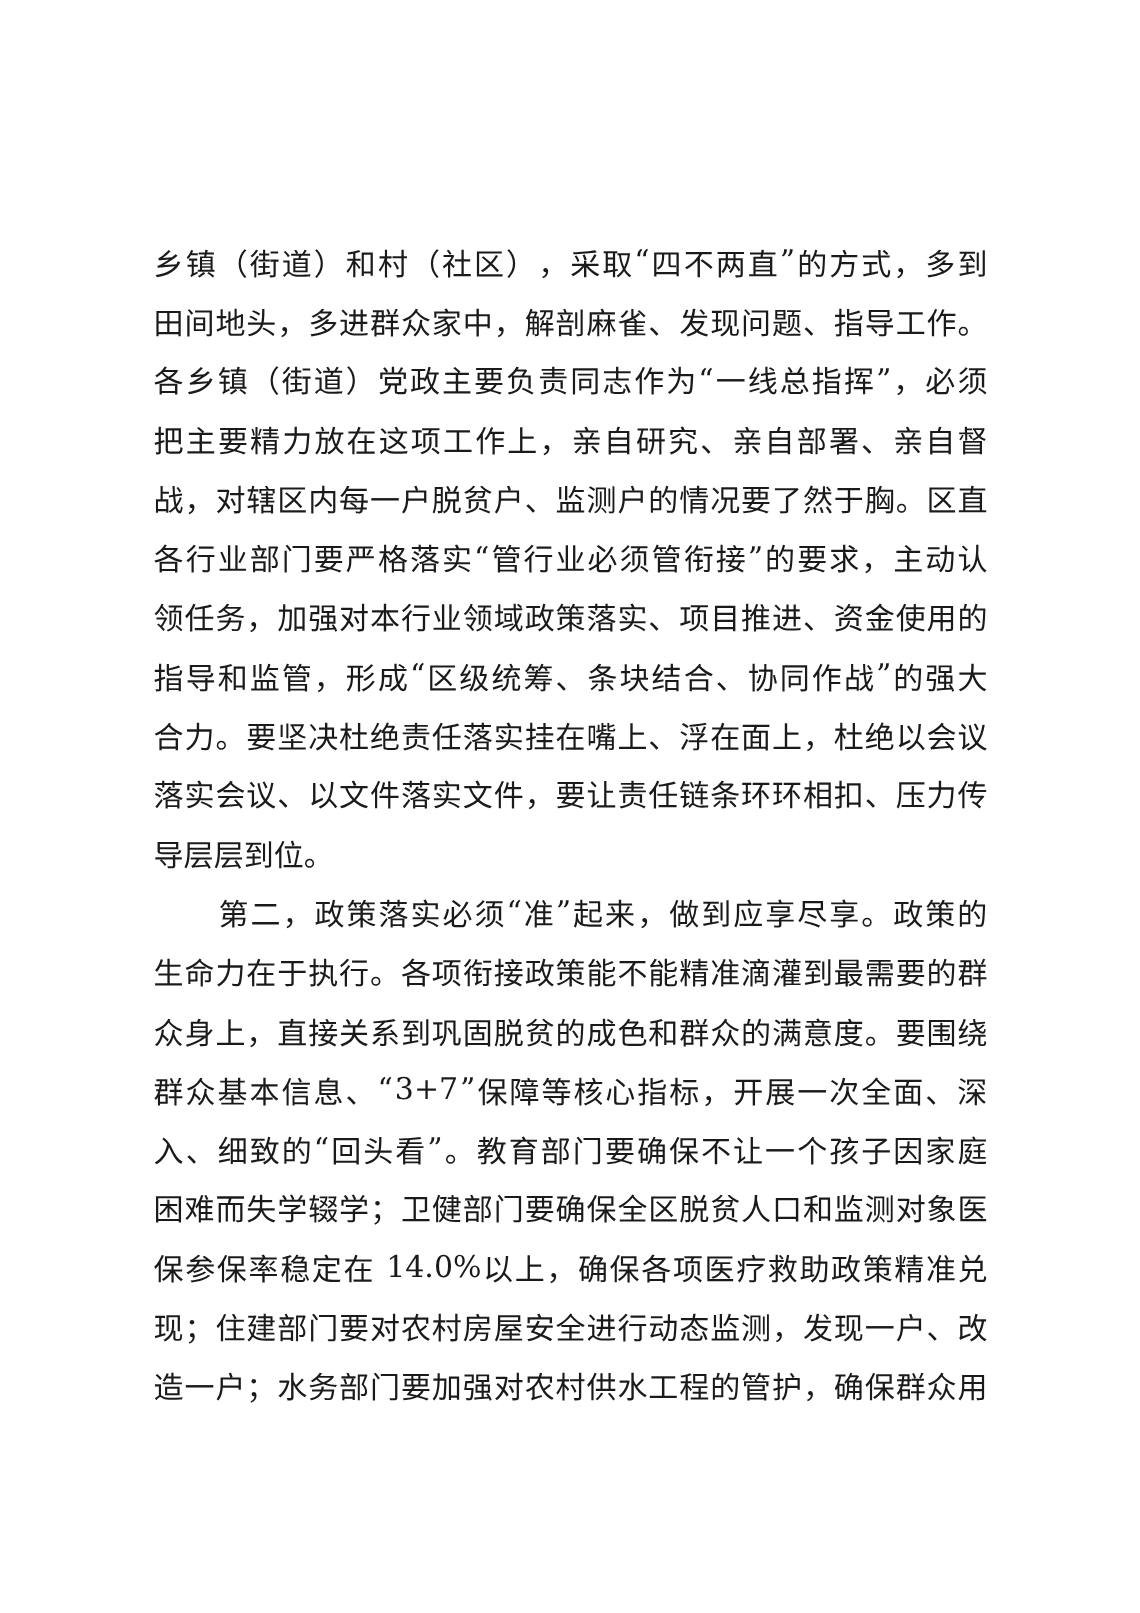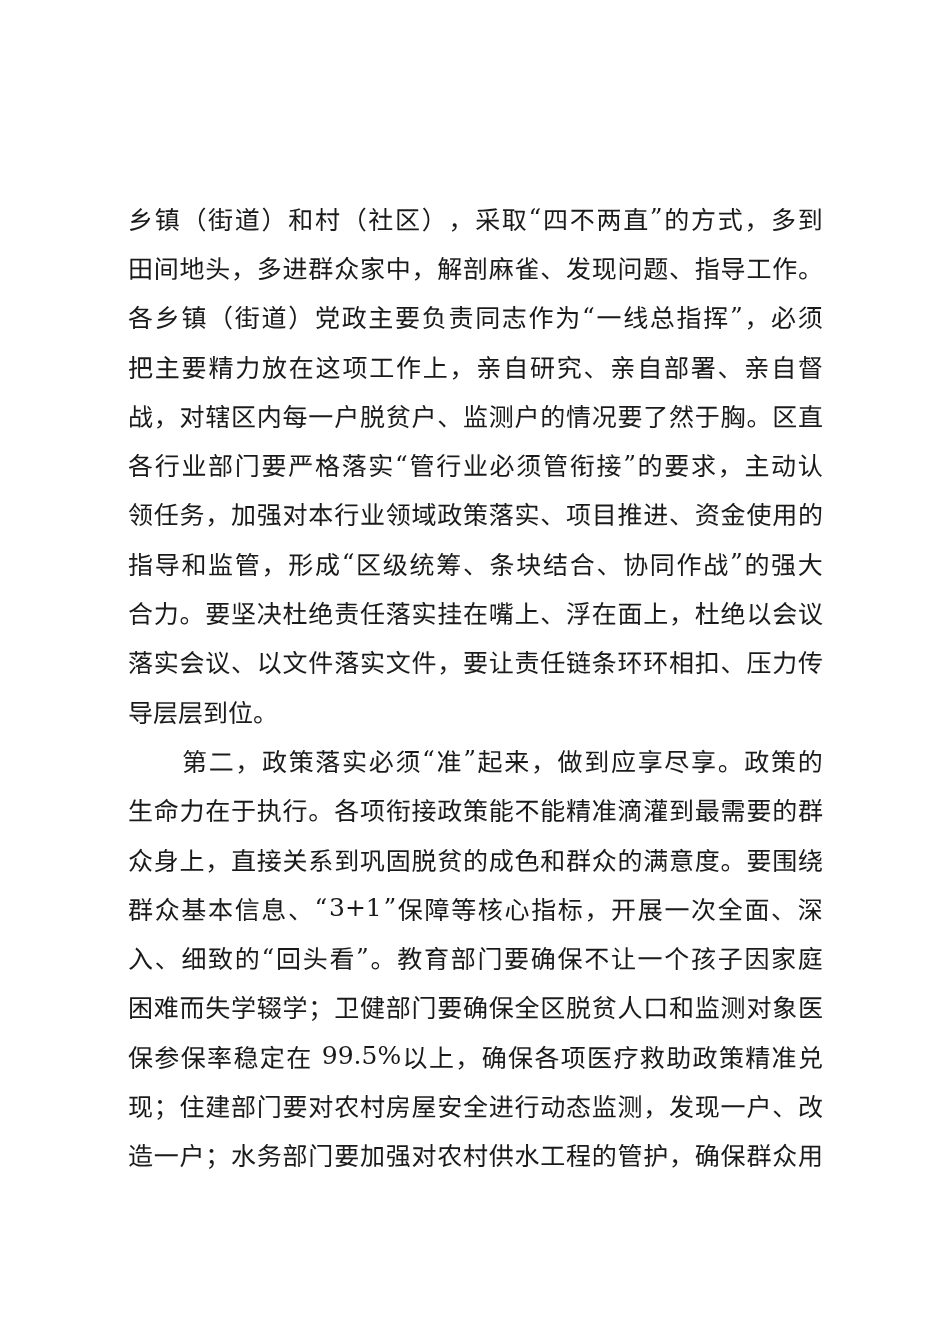--- a/index.html
+++ b/index.html
@@ -433,21 +433,21 @@
       </div>
     <div class="line">
         <span>群</span>
         <span>众</span>
         <span>基</span>
         <span>本</span>
         <span>信</span>
         <span>息</span>
         <span>、</span>
         <span>“</span>
-        <span>3+1</span>
+        <span>3+7</span>
         <span>”</span>
         <span>保</span>
         <span>障</span>
         <span>等</span>
         <span>核</span>
         <span>心</span>
         <span>指</span>
         <span>标</span>
         <span>，</span>
         <span>开</span>
@@ -519,21 +519,21 @@
       </div>
     <div class="line">
         <span>保</span>
         <span>参</span>
         <span>保</span>
         <span>率</span>
         <span>稳</span>
         <span>定</span>
         <span>在</span>
         <span> </span>
-        <span>99.5%</span>
+        <span>14.0%</span>
         <span>以</span>
         <span>上</span>
         <span>，</span>
         <span>确</span>
         <span>保</span>
         <span>各</span>
         <span>项</span>
         <span>医</span>
         <span>疗</span>
         <span>救</span>

